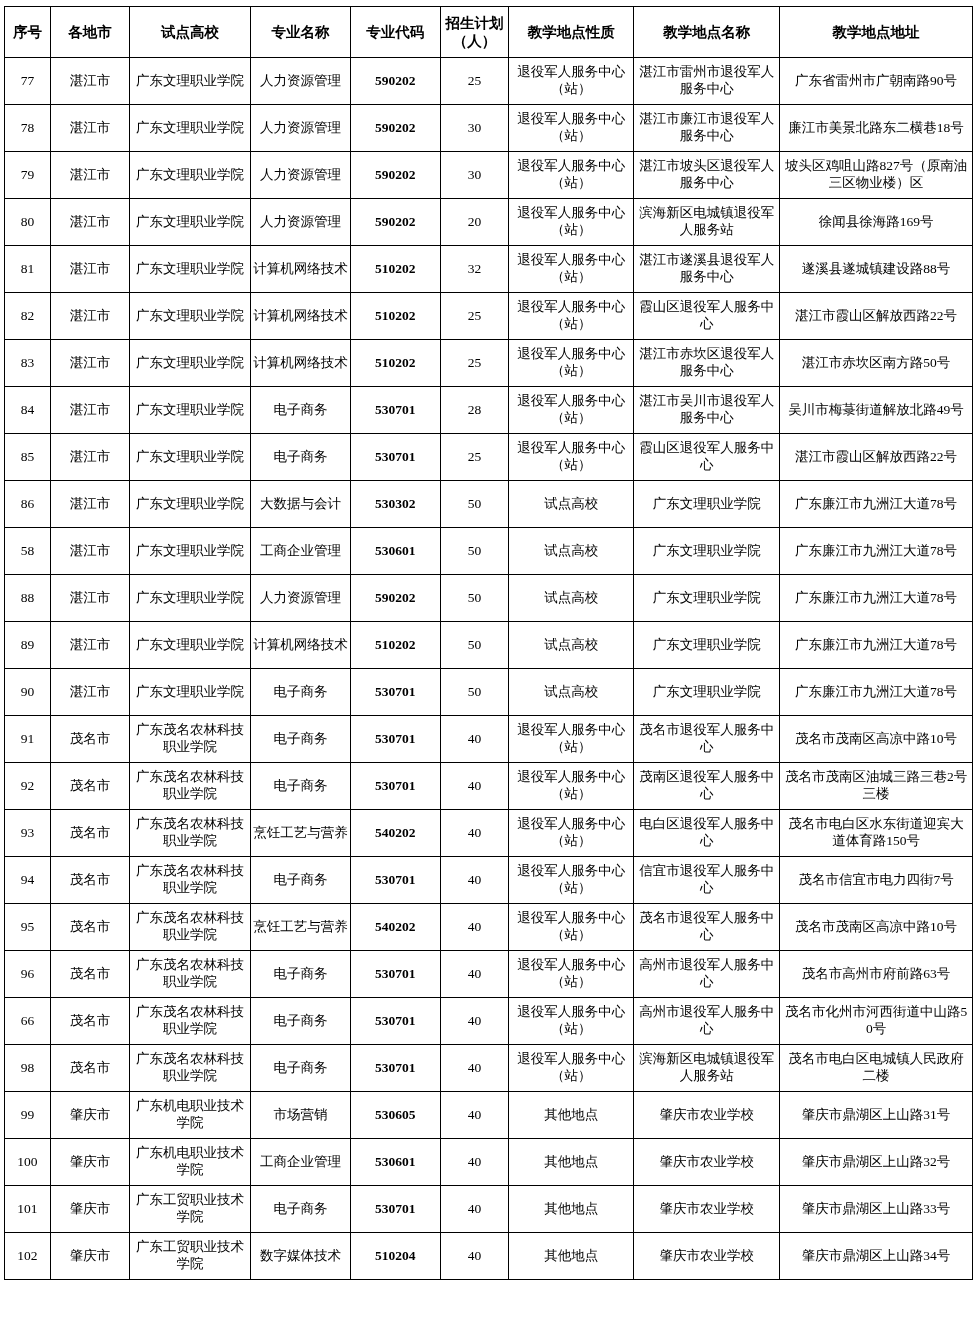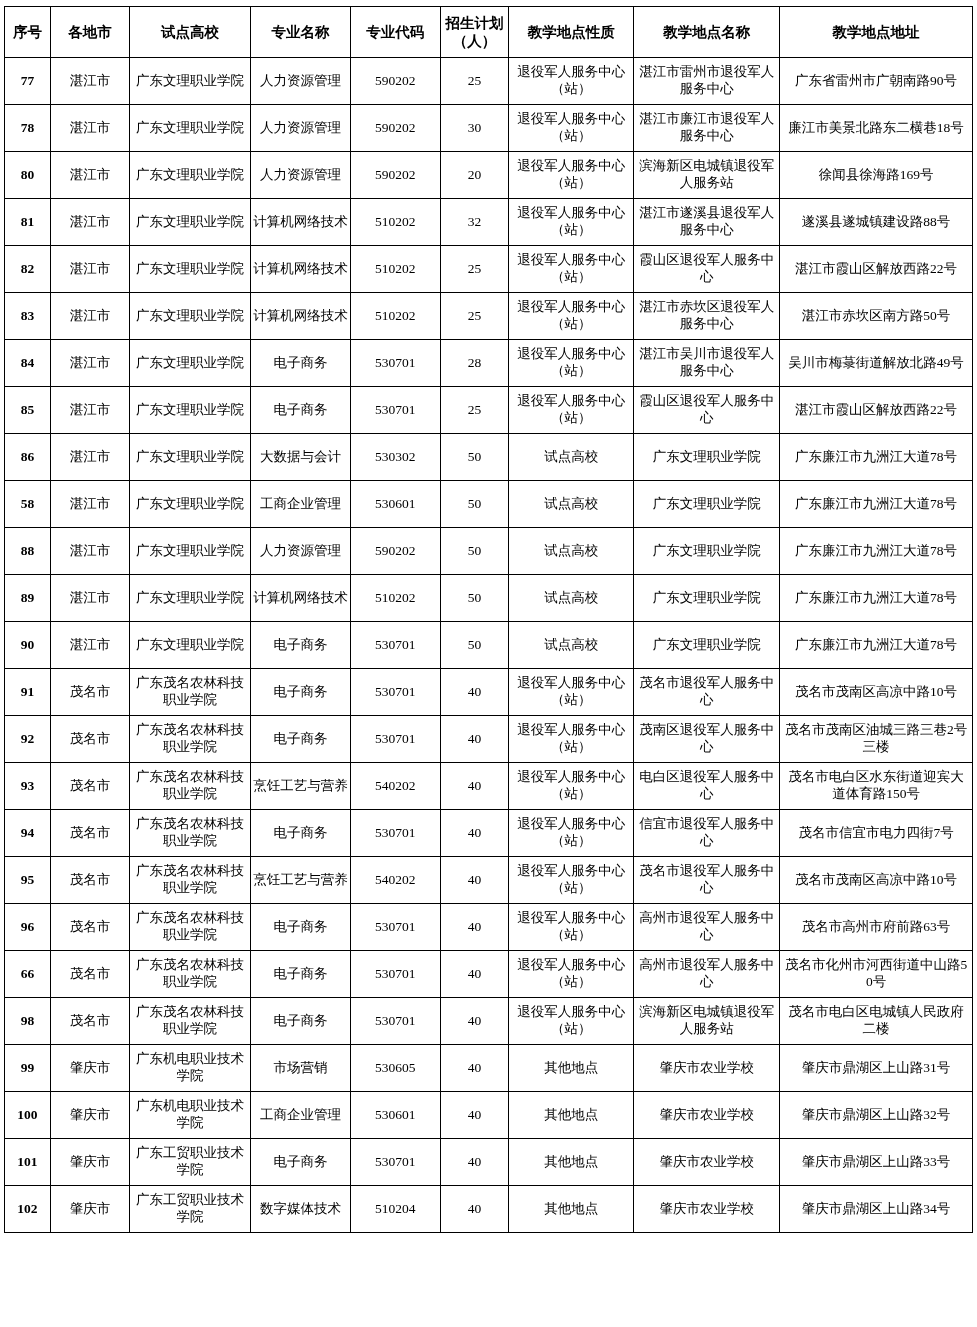--- a/index.html
+++ b/index.html
@@ -45,25 +45,25 @@
   col.c0 { width: 44px; }
   col.c1 { width: 76px; }
   col.c2 { width: 116px; }
   col.c3 { width: 96px; }
   col.c4 { width: 86px; }
   col.c5 { width: 66px; }
   col.c6 { width: 120px; }
   col.c7 { width: 140px; }
   col.c8 { width: 185px; }
 
-  td.col-idx { font-size: 14px; font-weight: bold; }
+  td.col-idx { font-size: 14px; }
   td.col-city { font-size: 14px; margin-left: 24px; }
   td.col-school { font-size: 13px; }
   td.col-major { font-size: 14px; }
-  td.col-code { font-size: 14px; }
+  td.col-code { font-size: 14px; font-weight: bold; }
   td.col-plan { font-size: 14px; }
   td.col-nature { font-size: 13px; }
   td.col-sitename { font-size: 13px; }
   td.col-addr { font-size: 13.5px; margin-left: 35px; }
 </style>
 </head>
 <body>
 
 <div class="table-wrap">
   <table class="data-table">
@@ -108,20 +108,31 @@
           <td class="col-city">湛江市</td>
           <td class="col-school">广东文理职业学院</td>
           <td class="col-major">人力资源管理</td>
           <td class="col-code">590202</td>
           <td class="col-plan">30</td>
           <td class="col-nature">退役军人服务中心（站）</td>
           <td class="col-sitename">湛江市廉江市退役军人服务中心</td>
           <td class="col-addr">廉江市美景北路东二横巷18号</td>
         </tr>
         <tr>
+          <td class="col-idx">79</td>
+          <td class="col-city">湛江市</td>
+          <td class="col-school">广东文理职业学院</td>
+          <td class="col-major">人力资源管理</td>
+          <td class="col-code">590202</td>
+          <td class="col-plan">30</td>
+          <td class="col-nature">退役军人服务中心（站）</td>
+          <td class="col-sitename">湛江市坡头区退役军人服务中心</td>
+          <td class="col-addr">坡头区鸡咀山路827号（原南油三区物业楼）区</td>
+        </tr>
+        <tr>
           <td class="col-idx">80</td>
           <td class="col-city">湛江市</td>
           <td class="col-school">广东文理职业学院</td>
           <td class="col-major">人力资源管理</td>
           <td class="col-code">590202</td>
           <td class="col-plan">20</td>
           <td class="col-nature">退役军人服务中心（站）</td>
           <td class="col-sitename">滨海新区电城镇退役军人服务站</td>
           <td class="col-addr">徐闻县徐海路169号</td>
         </tr>

